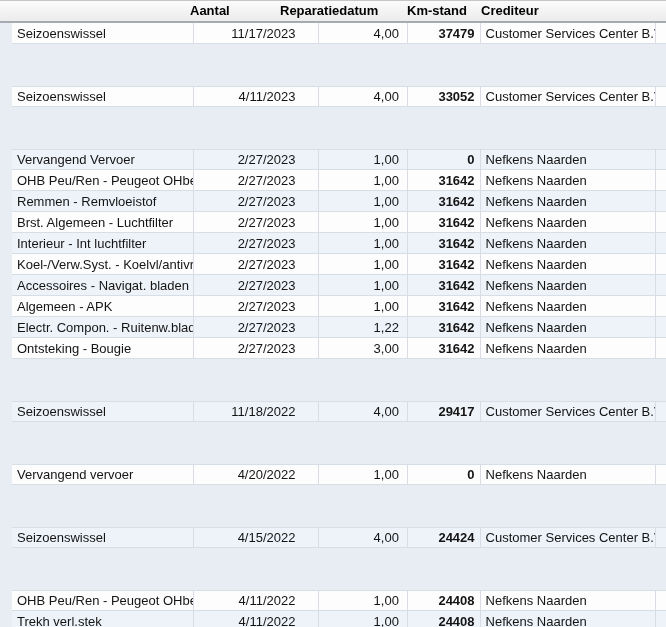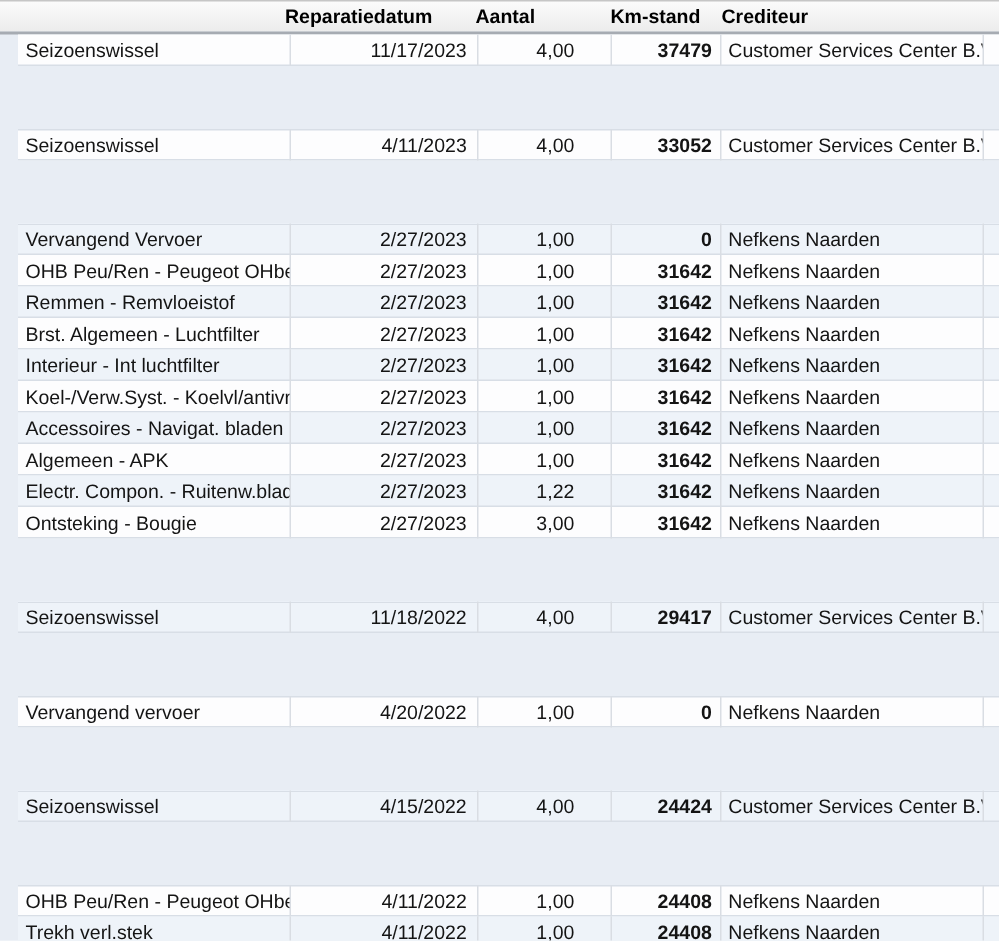--- a/index.html
+++ b/index.html
@@ -51,35 +51,35 @@
   .row.data .cell.c5{border-right:none;}
   
   .c0{width:186px;}
   .c1{width:127px;}
   .c2{width:90px;}
   .c3{width:74px;}
   .c4{width:179px;}
   .c5{width:10px;}
   
   .cell.c0{padding-left:5px;}
-  .cell.c1{text-align:right;padding-right:7px;}
-  .cell.c2{text-align:right;padding-right:24px;}
+  .cell.c1{text-align:right;padding-right:23px;}
+  .cell.c2{text-align:right;padding-right:8px;}
   .cell.c3{text-align:right;padding-right:5px;font-weight:bold;}
   .cell.c4{padding-left:5px;}
   .hcell.c0{padding-left:5px;margin-top:17px;}
 </style>
 </head>
 <body>
 
 <div class="screen">
 
   <div class="header">
     <div class="hcell c0">Omschrijving</div>
+    <div class="hcell c2">Aantal</div>
     <div class="hcell c1">Reparatiedatum</div>
-    <div class="hcell c2">Aantal</div>
     <div class="hcell c3">Km-stand</div>
     <div class="hcell c4">Crediteur</div>
     <div class="hcell c5"></div>
   </div>
 
   <div>
       <div class="row bg-white data bb">
         <div class="cell c0">Seizoenswissel</div>
         <div class="cell c1">11/17/2023</div>
         <div class="cell c2">4,00</div>

